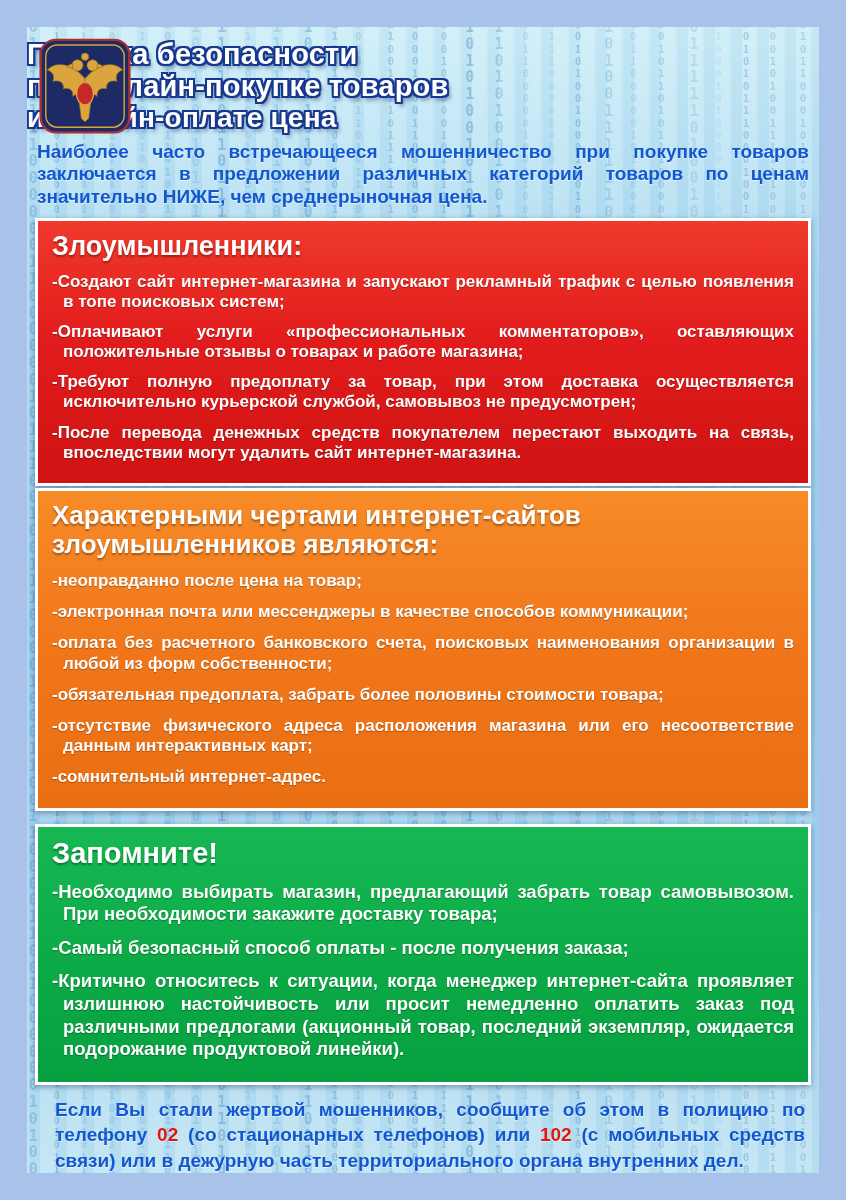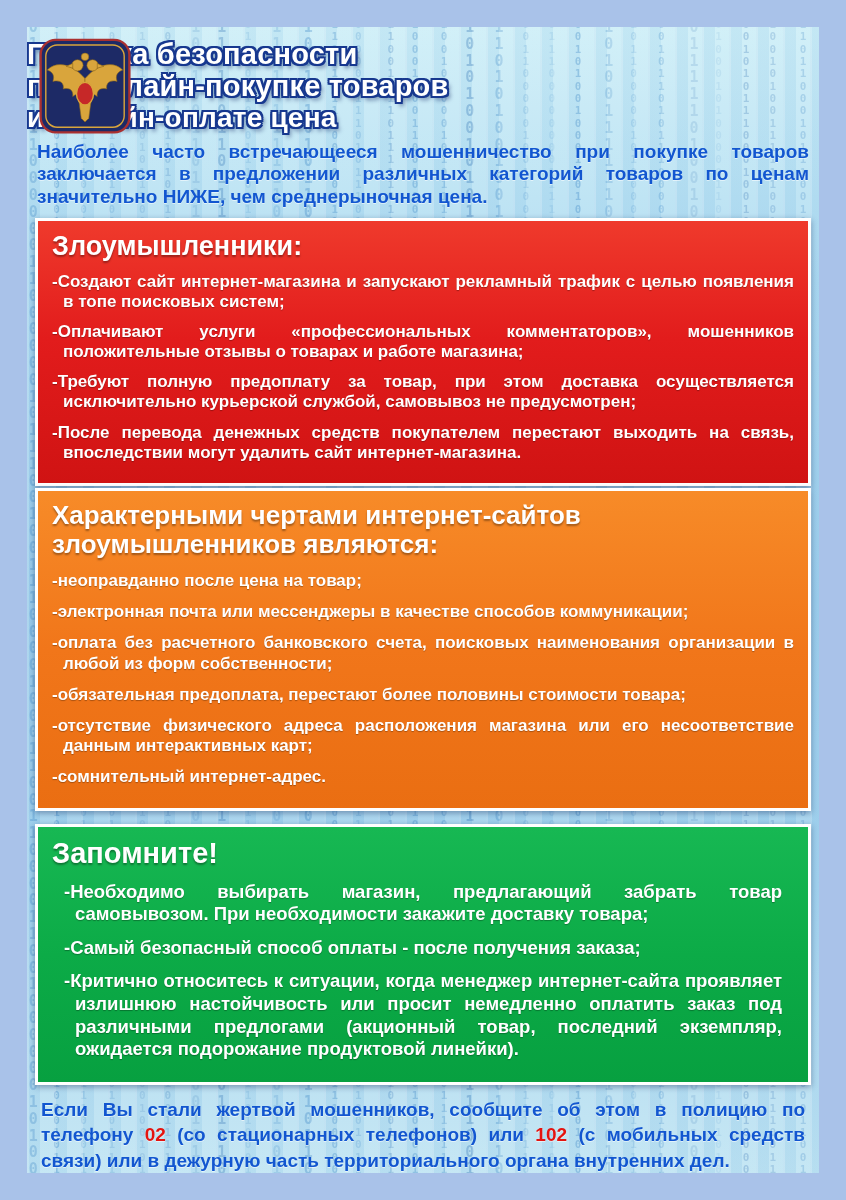--- a/index.html
+++ b/index.html
@@ -99,29 +99,30 @@
     margin-top: 2px;
     background: linear-gradient(180deg, #f78b28 0%, #f1761a 50%, #ea6e12 100%);
   }
   .panel.orange h2 { font-size: 26px; line-height: 1.15; }
   .panel.orange .item { margin: 11px 0; }
   .panel.green {
     margin-top: 13px;
     background: linear-gradient(180deg, #17b853 0%, #0cab47 50%, #07a040 100%);
   }
   .panel.green h2 { font-size: 29px; margin-bottom: 6px; }
-  .panel.green .item { font-size: 18.5px; line-height: 1.22; margin: 11px 12px; }
+  .panel.green .item { font-size: 18.5px; line-height: 1.22; margin: 11px 0; }
 
   
   .footer {
     margin: 12px 14px 0;
     font-size: 19px; font-weight: bold; line-height: 1.35;
     color: #1256d0;
     text-align: justify;
     text-shadow: 0 1px 0 rgba(255,255,255,0.55);
+    padding-left: 14px;
   }
   .footer .phone { color: #e41410; }
 </style>
 </head>
 <body>
 
 <div class="poster">
   <div class="inner">
     <div class="binary-bg">
         <div class="bin-col" style="left: 1.79021px; font-size: 15px; opacity: 0.26;">0
@@ -3079,31 +3080,31 @@
           <div class="title-line">при онлайн-покупке товаров</div>
           <div class="title-line small">и онлайн-оплате цена</div>
         </div>
       </header>
 
       <p class="intro">Наиболее часто встречающееся мошенничество при покупке товаров заключается в предложении различных категорий товаров по ценам значительно НИЖЕ, чем среднерыночная цена.</p>
 
       <section class="panel red">
         <h2>Злоумышленники:</h2>
         <p class="item">-Создают сайт интернет-магазина и запускают рекламный трафик с целью появления в топе поисковых систем;</p>
-        <p class="item">-Оплачивают услуги «профессиональных комментаторов», мошенников положительные отзывы о товарах и работе магазина;</p>
+        <p class="item">-Оплачивают услуги «профессиональных комментаторов», оставляющих положительные отзывы о товарах и работе магазина;</p>
         <p class="item">-Требуют полную предоплату за товар, при этом доставка осуществляется исключительно курьерской службой, самовывоз не предусмотрен;</p>
         <p class="item">-После перевода денежных средств покупателем перестают выходить на связь, впоследствии могут удалить сайт интернет-магазина.</p>
       </section>
 
       <section class="panel orange">
         <h2>Характерными чертами интернет-сайтов злоумышленников являются:</h2>
         <p class="item">-неоправданно после цена на товар;</p>
         <p class="item">-электронная почта или мессенджеры в качестве способов коммуникации;</p>
         <p class="item">-оплата без расчетного банковского счета, поисковых наименования организации в любой из форм собственности;</p>
-        <p class="item">-обязательная предоплата, перестают более половины стоимости товара;</p>
+        <p class="item">-обязательная предоплата, забрать более половины стоимости товара;</p>
         <p class="item">-отсутствие физического адреса расположения магазина или его несоответствие данным интерактивных карт;</p>
         <p class="item">-сомнительный интернет-адрес.</p>
       </section>
 
       <section class="panel green">
         <h2>Запомните!</h2>
         <p class="item">-Необходимо выбирать магазин, предлагающий забрать товар самовывозом. При необходимости закажите доставку товара;</p>
         <p class="item">-Самый безопасный способ оплаты - после получения заказа;</p>
         <p class="item">-Критично относитесь к ситуации, когда менеджер интернет-сайта проявляет излишнюю настойчивость или просит немедленно оплатить заказ под различными предлогами (акционный товар, последний экземпляр, ожидается подорожание продуктовой линейки).</p>
       </section>

